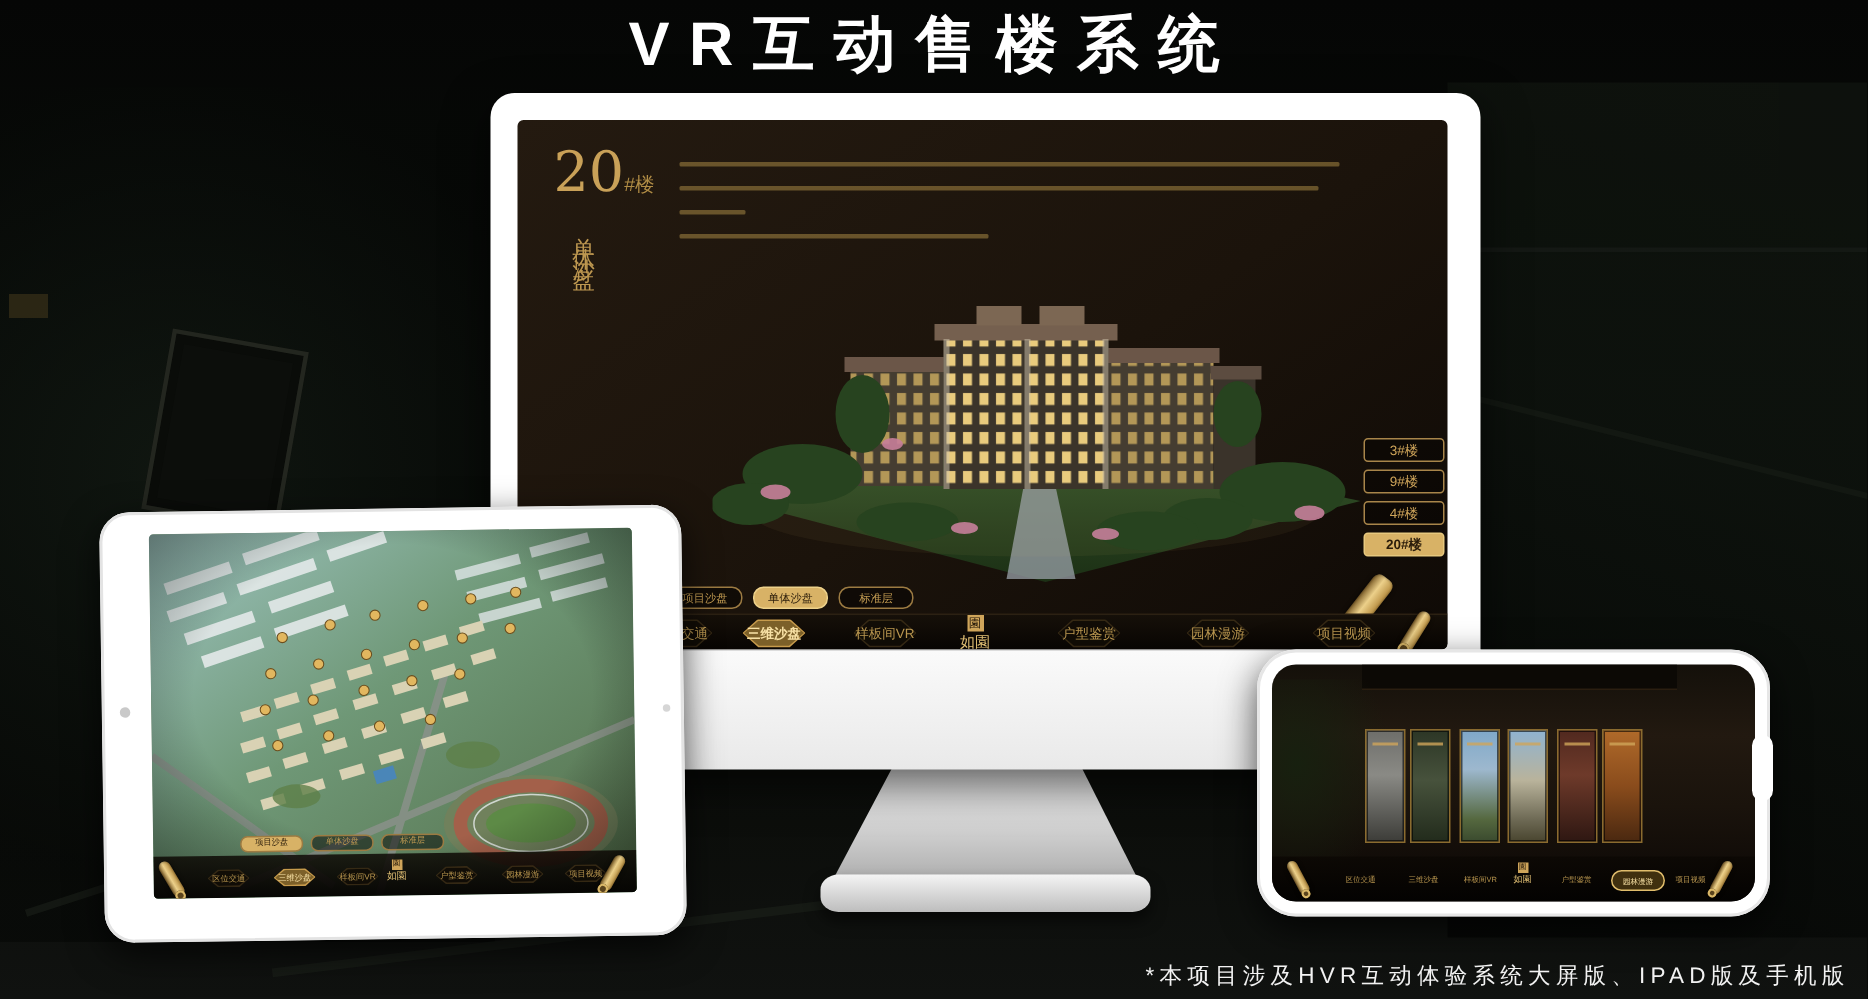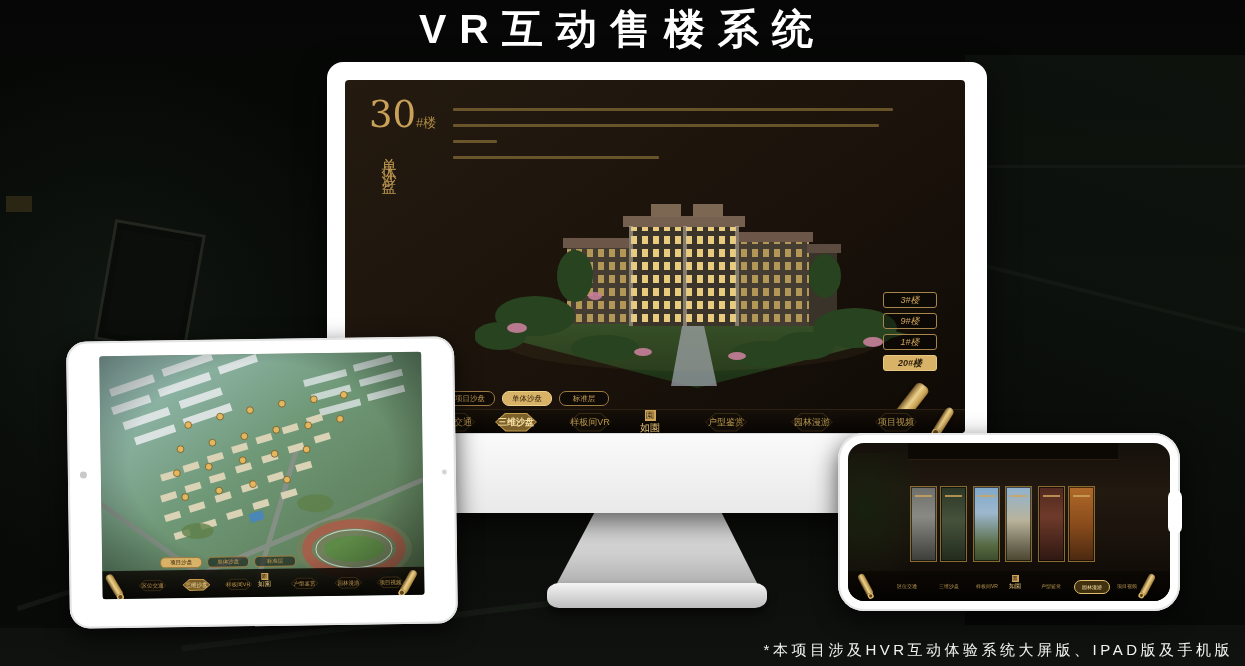--- a/index.html
+++ b/index.html
@@ -44,21 +44,21 @@
               background:linear-gradient(180deg,#ececec 0%,#d9d9d9 45%,#aeaeae 100%);}
   #stand-base{position:absolute;left:547px;top:583px;width:220px;height:25px;border-radius:12px/10px;
               background:linear-gradient(180deg,#f4f4f4,#bdbdbd);box-shadow:0 6px 10px rgba(0,0,0,.55);}
   
   #headline{position:absolute;left:24px;top:16px;}
   #headline-num{font-family:"DejaVu Serif",serif;font-size:37px;color:#c9a158;line-height:1;}
   #headline-suffix{font-size:13px;color:#b08c45;}
   #headline-sub{position:absolute;left:34px;top:66px;writing-mode:vertical-rl;font-size:15px;
                 letter-spacing:7px;color:#bd9750;font-family:"DejaVu Serif",serif;}
   .desc-line{position:absolute;height:3px;background:#a58743;opacity:.55;border-radius:1px;}
-  #floor-btns{position:absolute;left:538px;top:212px;width:56px;font-style:italic;}
+  #floor-btns{position:absolute;left:564px;top:212px;width:56px;}
   .floor-btn{width:52px;height:14px;margin-bottom:5px;border:1px solid #a8854a;border-radius:3px;
              color:#cfa55a;font-size:9px;line-height:14px;text-align:center;background:rgba(0,0,0,.35);}
   .floor-btn.active{background:#d8b266;color:#2a1c0a;border-color:#e6c87e;font-weight:bold;}
   #subtabs{position:absolute;left:100px;top:311px;display:flex;gap:7px;}
   .subtab{width:48px;height:13px;border:1px solid #9c7b42;border-radius:7px;color:#c39c52;
           font-size:7.5px;line-height:13px;text-align:center;background:rgba(0,0,0,.4);}
   .subtab.active{background:#d8b266;color:#2a1c0a;border-color:#edd18a;}
   #mon-nav{position:absolute;left:0;top:329px;width:620px;height:24px;
            background:linear-gradient(180deg,#161009,#070402);border-top:1px solid #2c2113;}
   .nav-item{position:absolute;top:2px;width:58px;height:20px;display:flex;align-items:center;justify-content:center;}
@@ -131,21 +131,21 @@
   <div class="bgblk" id="bg-speck1"></div>
   <div class="bgblk" id="bg-speck2"></div>
 
   <div id="footnote">*本项目涉及HVR互动体验系统大屏版、IPAD版及手机版</div>
   <div id="page-title">VR互动售楼系统</div>
 
   <div id="monitor">
     <div id="monitor-screen">
 
       <div id="headline">
-        <span id="headline-num">30</span><span id="headline-suffix">#楼</span>
+        <span id="headline-num">20</span><span id="headline-suffix">#楼</span>
       </div>
       <div id="headline-sub">单体沙盘</div>
 
       <div class="desc-line" style="left:108px;top:28px;width:440px;"></div>
       <div class="desc-line" style="left:108px;top:44px;width:426px;"></div>
       <div class="desc-line" style="left:108px;top:60px;width:44px;"></div>
       <div class="desc-line" style="left:108px;top:76px;width:206px;"></div>
 
       <svg style="position:absolute;left:130px;top:76px;" width="440" height="240" viewBox="0 0 440 240">
         <defs>
@@ -196,21 +196,21 @@
             <ellipse cx="168" cy="196" rx="9" ry="4"></ellipse>
           <ellipse cx="262" cy="200" rx="9" ry="4"></ellipse>
             <ellipse cx="398" cy="186" rx="10" ry="5"></ellipse>
           <ellipse cx="120" cy="140" rx="7" ry="4"></ellipse>
         </g>
       </svg>
 
       <div id="floor-btns">
         <div class="floor-btn">3#楼</div>
         <div class="floor-btn">9#楼</div>
-        <div class="floor-btn">1#楼</div>
+        <div class="floor-btn">4#楼</div>
         <div class="floor-btn active">20#楼</div>
       </div>
 
       <div class="s-orn" style="left:556px;top:300px;width:15px;height:52px;transform:rotate(38deg);">
         <div class="s-end" style="left:1px;bottom:-4px;width:12px;height:12px;"></div>
       </div>
 
       <div id="subtabs">
         <div class="subtab">项目沙盘</div>
         <div class="subtab active">单体沙盘</div>

